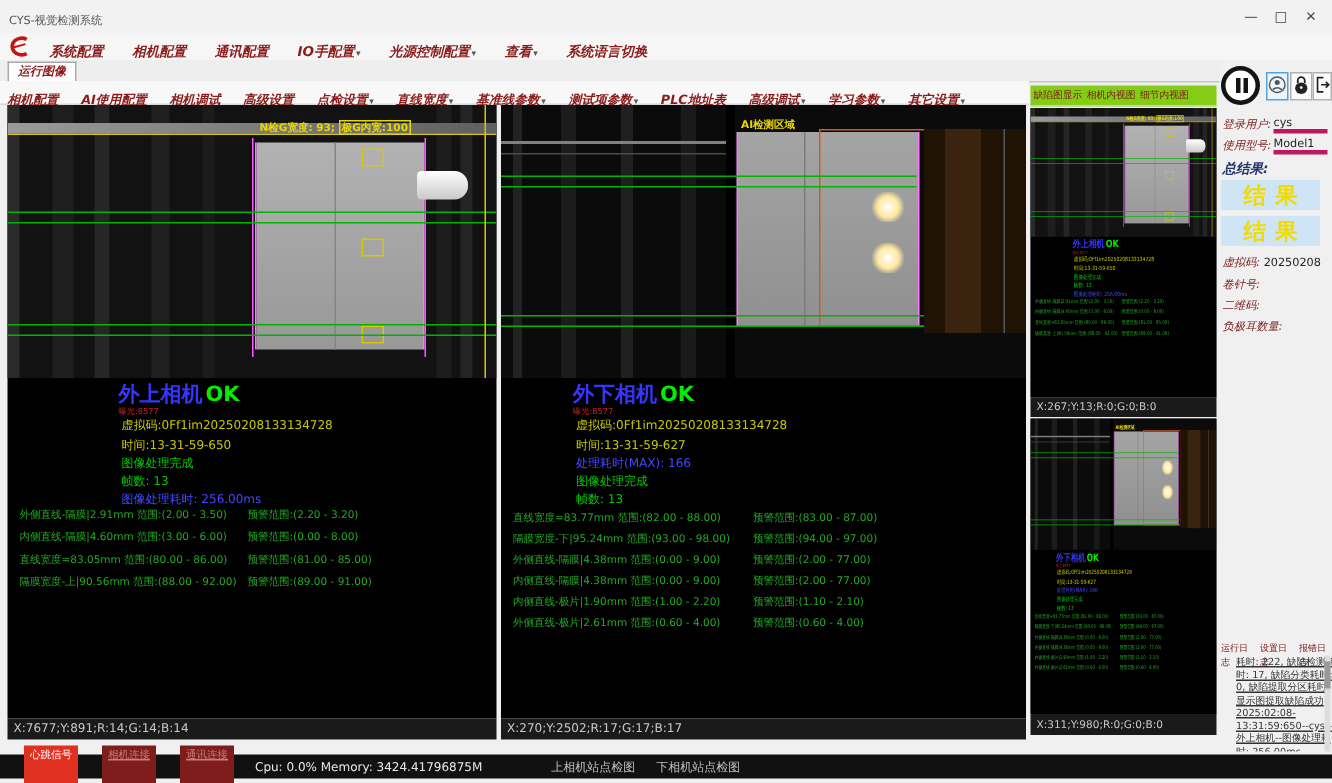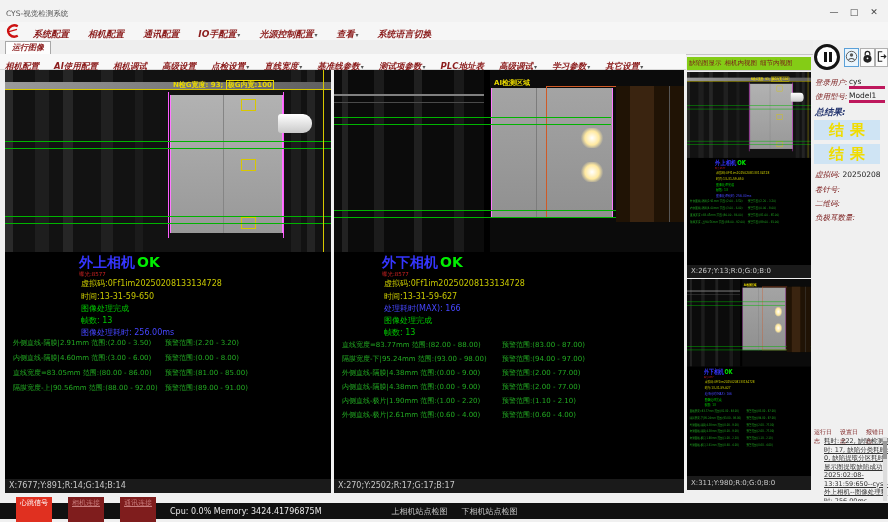--- a/index.html
+++ b/index.html
@@ -61,21 +61,21 @@
   #logtabs span{font-size:6px;color:#7a1a1a;}
   #logbox{position:absolute;left:11px;top:397px;width:68px;height:64px;font-size:6.5px;line-height:8.5px;color:#333;overflow:hidden;text-decoration:underline;}
   #logscroll{position:absolute;left:70px;top:397px;width:4px;height:64px;background:#ddd;}
   #logthumb{position:absolute;left:0;top:4px;width:4px;height:18px;background:#9a9a9a;}
   
   #statusbar{left:0;top:503px;width:888px;height:16px;background:#111;display:flex;align-items:center;}
   .chip{height:28px;line-height:12px;font-size:7px;padding:0 4px;margin-left:16px;}
   #chip-heartbeat{background:#e03020;color:#fff;}
   .chip.dark{background:#7f1d1d;color:#c97c7c;text-decoration:underline;}
   #cpu-text{color:#e8e8e8;font-size:8px;margin-left:14px;}
-  .foot-link{color:#c0c0c0;font-size:8px;margin-left:70px;}
+  .foot-link{color:#c0c0c0;font-size:8px;margin-left:46px;}
 </style>
 </head>
 <body>
 
 <div id="app">
 
   <div id="titlebar" class="abs">
     <div id="title-text" class="abs">CYS-视觉检测系统</div>
     <div class="winbtn abs" style="right:44px;">—</div>
     <div class="winbtn abs" style="right:24px;">□</div>

